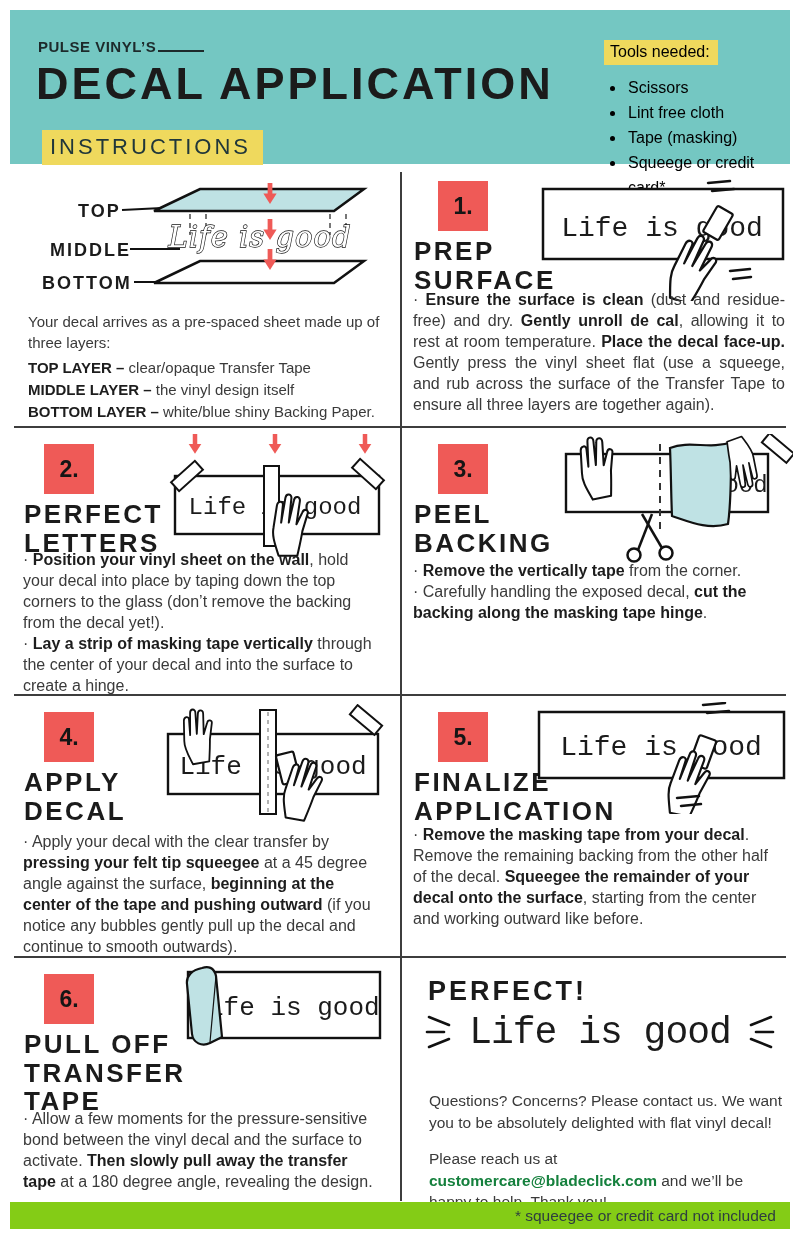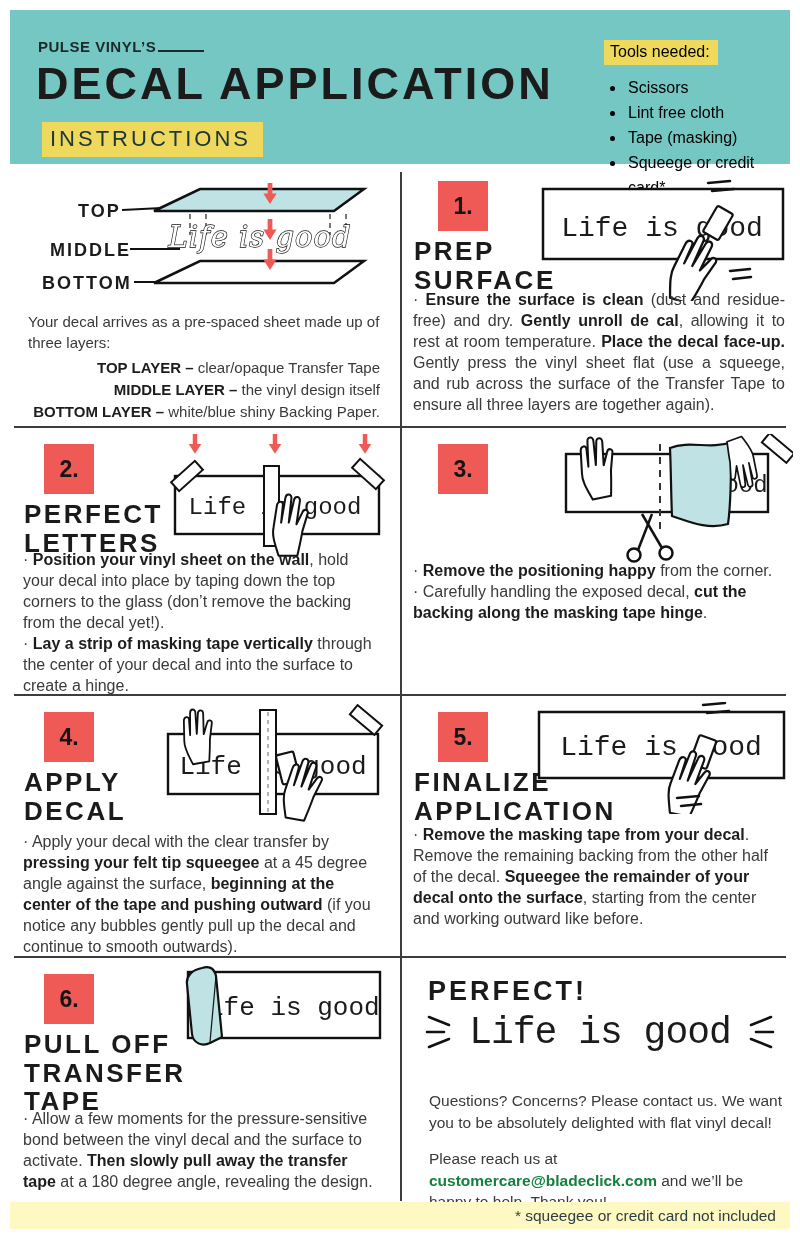--- a/index.html
+++ b/index.html
@@ -6,21 +6,21 @@
   .page{position:relative;width:800px;height:1237px;background:#ffffff;
         font-family:"Liberation Sans",sans-serif;color:#222;overflow:hidden;margin:0 auto;}
 
   
   .header{position:absolute;left:10px;top:10px;width:780px;height:154px;background:#74c7c2;}
   .brand{position:absolute;left:28px;top:28px;font-size:15px;font-weight:700;
          letter-spacing:.5px;color:#1d2a2b;display:flex;align-items:baseline;}
   .brand .line{display:inline-block;width:46px;border-bottom:2px solid #1d2a2b;margin-left:2px;}
   .main-title{position:absolute;left:26px;top:48px;font-size:45px;font-weight:800;
               letter-spacing:3px;color:#1b1b1b;white-space:nowrap;}
-  .subtitle{position:absolute;left:32px;top:112px;background:#efd95d;color:#20373a;
+  .subtitle{position:absolute;left:32px;top:120px;background:#efd95d;color:#20373a;
             font-size:22px;letter-spacing:3px;padding:4px 12px 5px 8px;font-weight:400;}
   .tools{position:absolute;left:594px;top:30px;color:#000000;}
   .tools-title{display:inline-block;background:#efd95d;font-size:16px;padding:3px 8px 4px 6px;}
   .tools ul{margin:10px 0 0 0;padding-left:22px;font-size:16px;line-height:25px;}
   .tools li{padding-left:2px;}
 
   
   .vdiv{position:absolute;left:400px;top:172px;width:2px;height:1029px;background:#3d3d3d;}
   .hdiv{position:absolute;left:14px;width:772px;height:2px;background:#3d3d3d;}
 
@@ -56,37 +56,37 @@
   #cell-step4 .step-body{top:135px;}
   #cell-step5 .step-body{top:128px;}
   #cell-step6 .step-body{top:150px;}
 
   .ill{position:absolute;}
   .decal-font{font-family:"Liberation Mono",monospace;fill:#1b1b1b;}
 
   
   .lead{position:absolute;left:28px;top:146px;width:352px;font-size:15px;line-height:21px;color:#3a3a3a;}
   .layers{position:absolute;left:28px;top:192px;width:352px;font-size:15px;line-height:22px;color:#3a3a3a;}
-  .layers p{margin:0;text-align:right;}
+  .layers p{margin:0;}
   .layers b{font-weight:700;color:#1d1d1d;}
 
   
   .finale-title{position:absolute;left:28px;top:18px;font-size:27px;font-weight:800;
                 letter-spacing:3px;color:#1b1b1b;}
   .finale-decal{position:absolute;left:10px;top:52px;width:380px;display:flex;
                 align-items:center;justify-content:center;gap:16px;}
   .finale-decal .phrase{font-family:"Liberation Mono",monospace;font-size:38px;color:#1b1b1b;
                         letter-spacing:-1px;white-space:nowrap;}
   .finale-body{position:absolute;left:29px;top:132px;width:354px;font-size:15.5px;
                line-height:21.5px;color:#3a3a3a;}
   .finale-body p{margin:0 0 15px 0;}
   .finale-body b{font-weight:700;color:#15803d;}
 
   
-  .footer{position:absolute;left:10px;top:1202px;width:780px;height:27px;background:#fef9c3;
+  .footer{position:absolute;left:10px;top:1202px;width:780px;height:27px;background:#84cc16;
           font-size:15.5px;color:#2e3e3f;display:flex;align-items:center;justify-content:flex-end;
           padding-right:14px;box-sizing:border-box;}
 </style>
 </head>
 <body>
 
 <div class="page">
 
   <svg width="0" height="0" style="position:absolute" aria-hidden="true">
     <defs>
@@ -196,37 +196,39 @@
       <use href="#hand" transform="translate(102,58) scale(0.85)"></use>
     </svg>
     <div class="step-body">
         <p><span>· </span><b>Position your vinyl sheet on the wall</b><span>, hold your decal into place by taping down the top corners to the glass (don’t remove the backing from the decal yet!).</span></p>
         <p><span>· </span><b>Lay a strip of masking tape vertically</b><span> through the center of your decal and into the surface to create a hinge.</span></p>
       </div>
   </div>
 
   <div class="cell cell-right" id="cell-step3">
     <div class="badge">3.</div>
+    <div class="step-title">PEEL
+BACKING</div>
     <svg class="ill" style="left:138px;top:6px" width="255" height="130" viewBox="0 0 255 130">
       <rect x="28" y="20" width="202" height="58" fill="#fff" stroke="#111" stroke-width="2.4"></rect>
       <text x="208" y="58" text-anchor="middle" class="decal-font" font-size="24">ood</text>
       <line x1="122" y1="10" x2="122" y2="96" stroke="#333" stroke-width="2" stroke-dasharray="7,6"></line>
       <path d="M132,14 C152,6 172,16 194,8 C192,36 194,62 190,90 C170,96 152,88 134,82 C133,60 133,36 132,14 Z" fill="#bfe2e4" stroke="#111" stroke-width="2.2"></path>
       <use href="#hand" transform="translate(36,0) rotate(-12,25,40) scale(0.85)"></use>
       <use href="#hand" transform="translate(232,48) rotate(160) scale(0.7)"></use>
       <use href="#tapeR" transform="translate(240,14) rotate(40)"></use>
       <g stroke="#111" stroke-width="2.5" fill="none">
         <line x1="114" y1="80" x2="100" y2="116"></line>
         <line x1="104" y1="80" x2="124" y2="114"></line>
         <circle cx="96" cy="121" r="6.5"></circle>
           <circle cx="128" cy="119" r="6.5"></circle>
       </g>
     </svg>
     <div class="step-body">
-        <p><span>· </span><b>Remove the positioning happy</b><span> from the corner.</span></p>
+        <p><span>· </span><b>Remove the vertically tape</b><span> from the corner.</span></p>
         <p><span>· Carefully handling the exposed decal, </span><b>cut the backing along the masking tape hinge</b><span>.</span></p>
       </div>
   </div>
 
   <div class="cell cell-left" id="cell-step4">
     <div class="badge">4.</div>
     <div class="step-title">APPLY
 DECAL</div>
     <svg class="ill" style="left:150px;top:8px" width="240" height="118" viewBox="0 0 240 118">
       <rect x="18" y="30" width="210" height="60" fill="#fff" stroke="#111" stroke-width="2.4"></rect>

